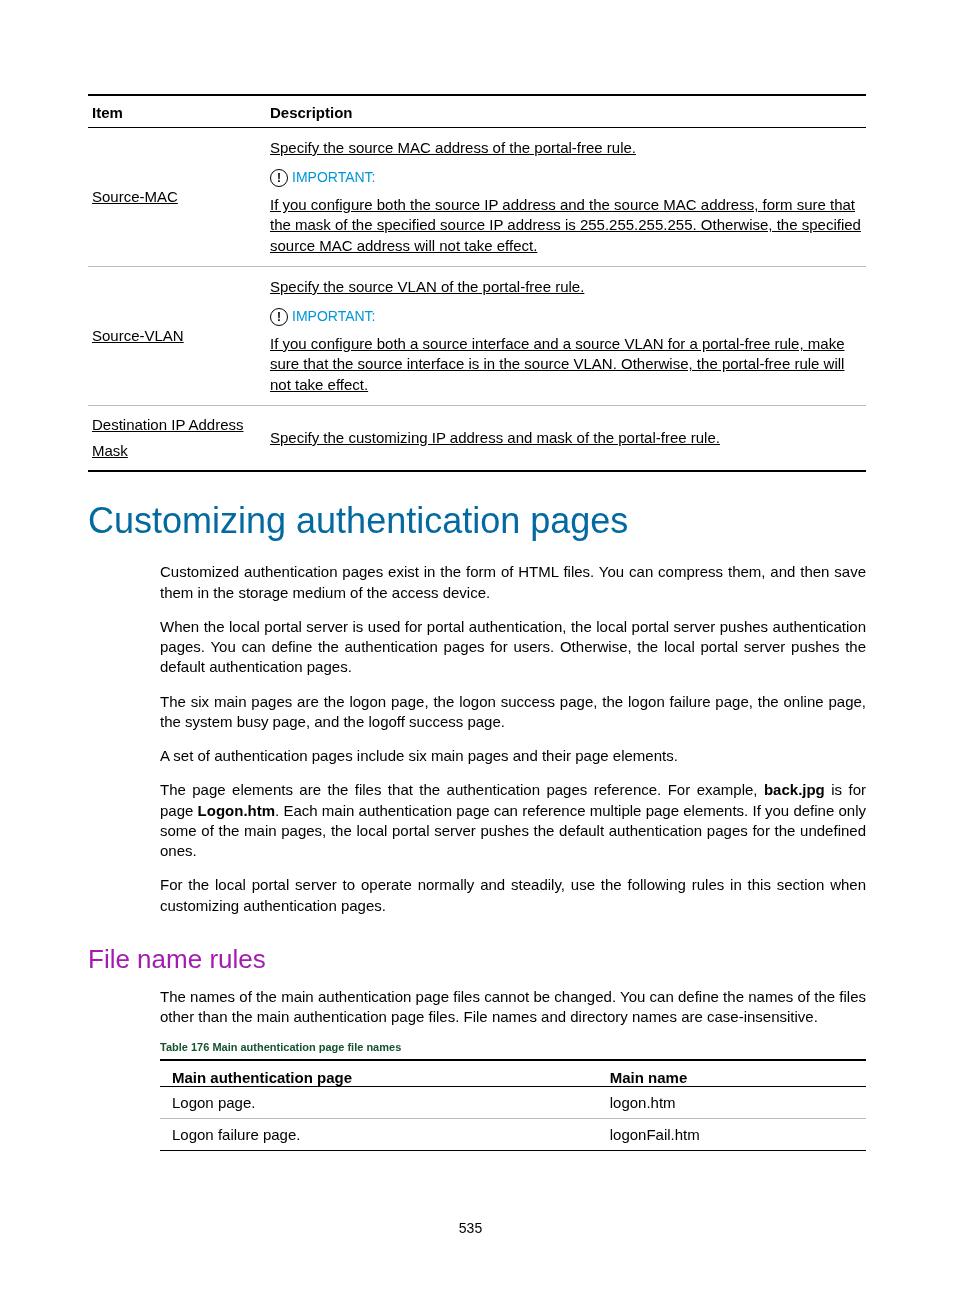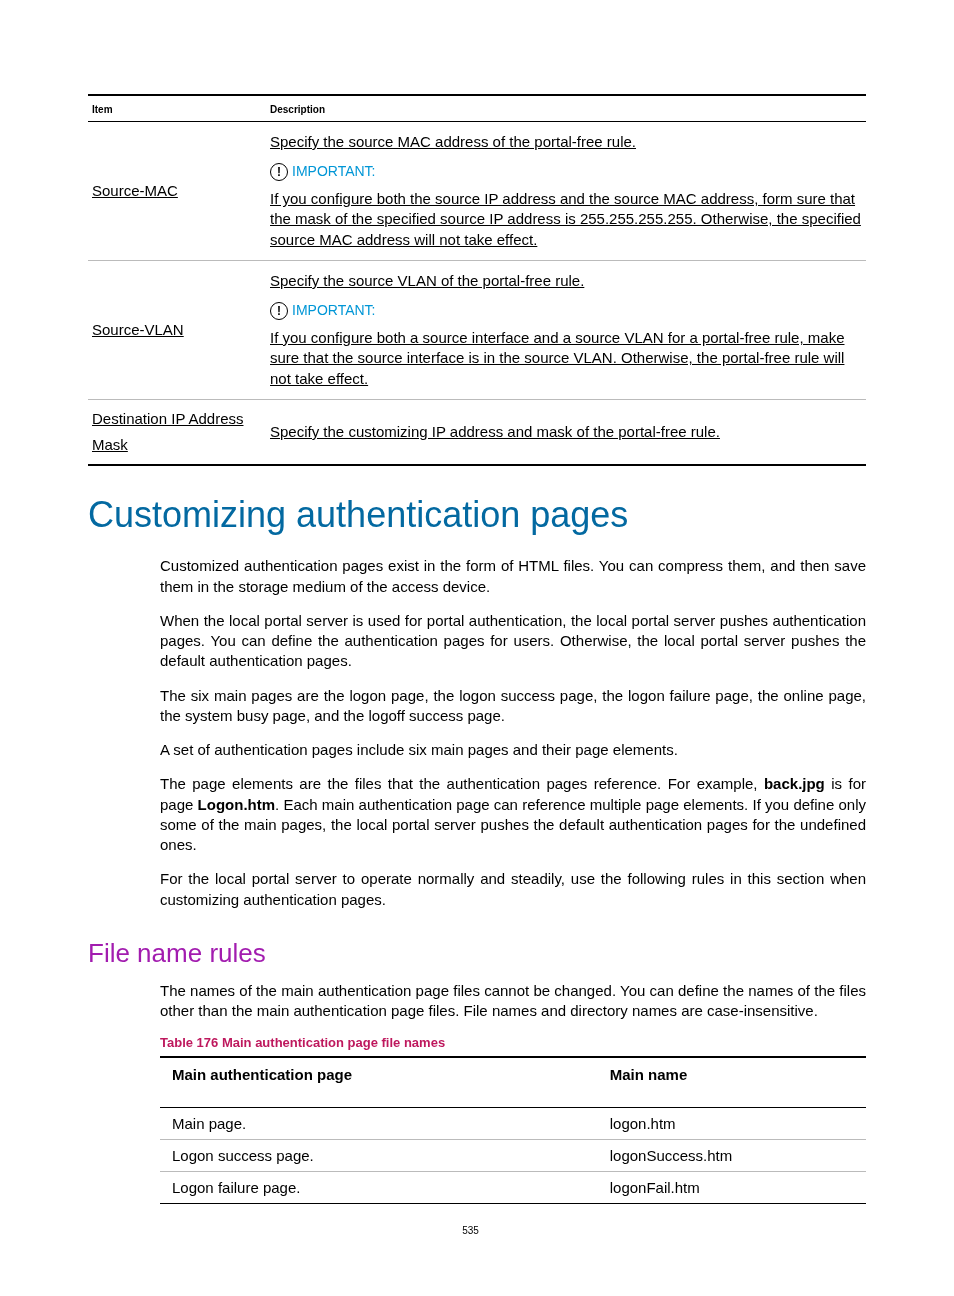--- a/index.html
+++ b/index.html
@@ -26,21 +26,21 @@
     border-collapse: collapse;
     border-top: 2px solid #000;
     border-bottom: 2px solid #000;
     margin-bottom: 28px;
   }
   table.ruletable th {
     text-align: left;
     font-weight: bold;
     padding: 8px 4px 6px 4px;
     border-bottom: 1px solid #000;
-    font-size: 10px;
+    font-size: 15px;
     vertical-align: top;
   }
   table.ruletable td {
     padding: 6px 4px;
     vertical-align: middle;
     font-size: 15px;
     line-height: 1.35;
   }
   table.ruletable tr.body td {
     border-top: 1px solid #bbb;
@@ -80,49 +80,49 @@
     color: #a21caf;
     font-size: 26px;
     margin: 28px 0 12px 0;
   }
   p.para {
     text-align: justify;
     margin: 0 0 14px 0;
     line-height: 1.35;
   }
   .table-caption {
-    color: #be185d;
-    font-weight: bold;
-    font-size: 13px;
+    color: #14532d;
+    font-weight: bold;
+    font-size: 11px;
     margin: 8px 0 6px 0;
   }
   table.filetable {
     width: 100%;
     border-collapse: collapse;
     border-top: 2px solid #000;
     border-bottom: 1px solid #000;
   }
   table.filetable th {
     text-align: left;
     font-weight: bold;
-    padding: 8px 8px 24px 12px;
+    padding: 8px 8px 0 12px;
     border-bottom: 1px solid #000;
     font-size: 15px;
   }
   table.filetable td {
     padding: 7px 8px 7px 12px;
     border-top: 1px solid #bbb;
     font-size: 15px;
   }
   .pagenum {
     position: absolute;
     bottom: 60px;
     left: 0; right: 13px;
     text-align: center;
-    font-size: 10px;
+    font-size: 14px;
   }
   .desc-block { padding: 4px 0; }
   .bold { font-weight: bold; }
 </style>
 </head>
 <body>
 
 <div class="page">
 
   <table class="ruletable">
@@ -187,26 +187,22 @@
 
     <table class="filetable">
       <thead>
         <tr>
           <th style="width:62%;">Main authentication page</th>
           <th>Main name</th>
         </tr>
       </thead>
       <tbody>
         <tr>
-          <td>Main page.</td>
+          <td>Logon page.</td>
           <td>logon.htm</td>
-        </tr>
-        <tr>
-          <td>Logon success page.</td>
-          <td>logonSuccess.htm</td>
         </tr>
         <tr>
           <td>Logon failure page.</td>
           <td>logonFail.htm</td>
         </tr>
       </tbody>
     </table>
   </div>
 
 </div>

